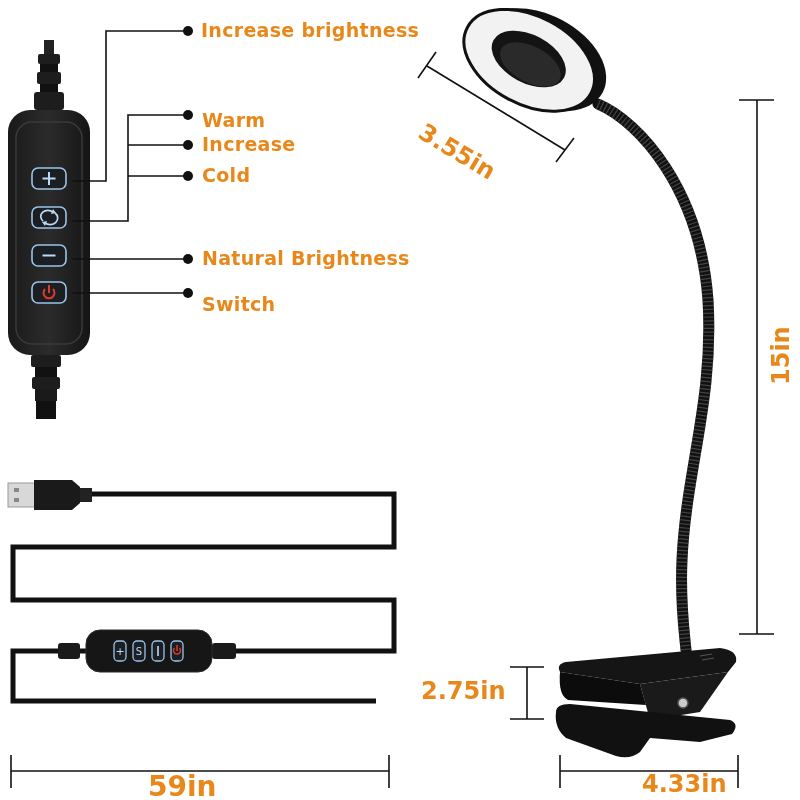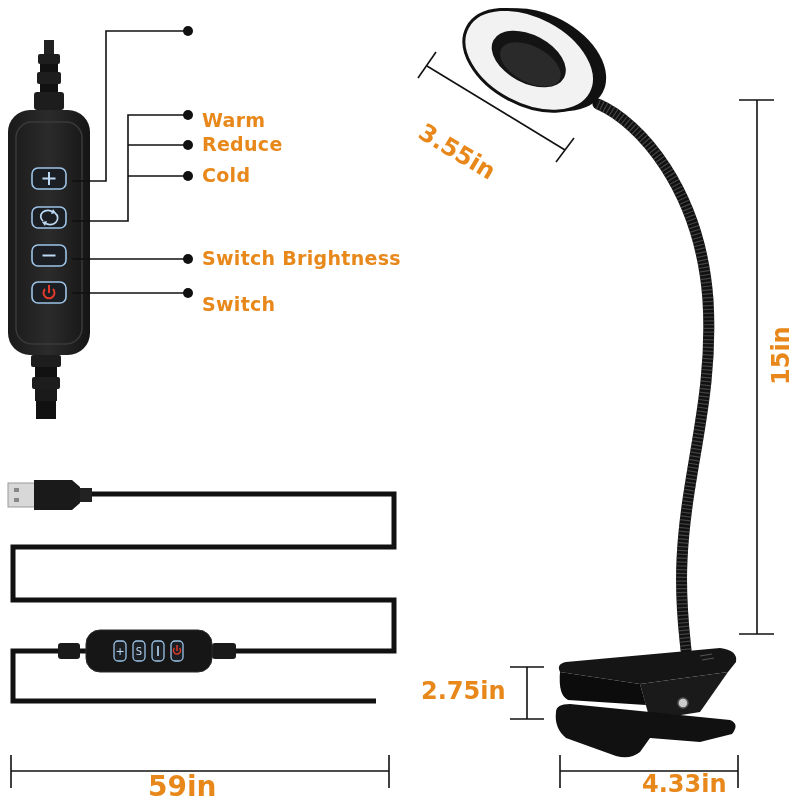--- a/index.html
+++ b/index.html
@@ -162,24 +162,25 @@
       <line x1="560" y1="771" x2="738" y2="771"></line>
       <line x1="560" y1="755" x2="560" y2="788"></line>
       <line x1="738" y1="755" x2="738" y2="788"></line>
 
       <line x1="11" y1="771" x2="389" y2="771"></line>
       <line x1="11" y1="755" x2="11" y2="788"></line>
       <line x1="389" y1="755" x2="389" y2="788"></line>
     </g>
   </svg>
 
+  <div class="label" style="left:201px; top:19px;">Increase brightness</div>
   <div class="label" style="left:202px; top:103px;margin-top:6px;">Warm</div>
-  <div class="label" style="left:202px; top:133px;">Reduce</div>
+  <div class="label" style="left:202px; top:133px;">Increase</div>
   <div class="label" style="left:202px; top:164px;">Cold</div>
-  <div class="label" style="left:202px; top:247px;">Switch Brightness</div>
+  <div class="label" style="left:202px; top:247px;">Natural Brightness</div>
   <div class="label" style="left:202px; top:293px;">Switch</div>
 
   <div class="dim" style="left:428px; top:118px; transform: rotate(31deg); transform-origin: left top; font-size:24px;">3.55in</div>
   <div class="dim" style="left:767px; top:385px; transform: rotate(-90deg); transform-origin: left top; font-size:24px;">15in</div>
   <div class="dim" style="left:421px; top:677px; font-size:24px;text-align:right;">2.75in</div>
   <div class="dim" style="left:602px; top:770px; font-size:24px;margin-left:40px;">4.33in</div>
   <div class="dim" style="left:148px; top:770px; font-size:28px;">59in</div>
 
 </div>
 

